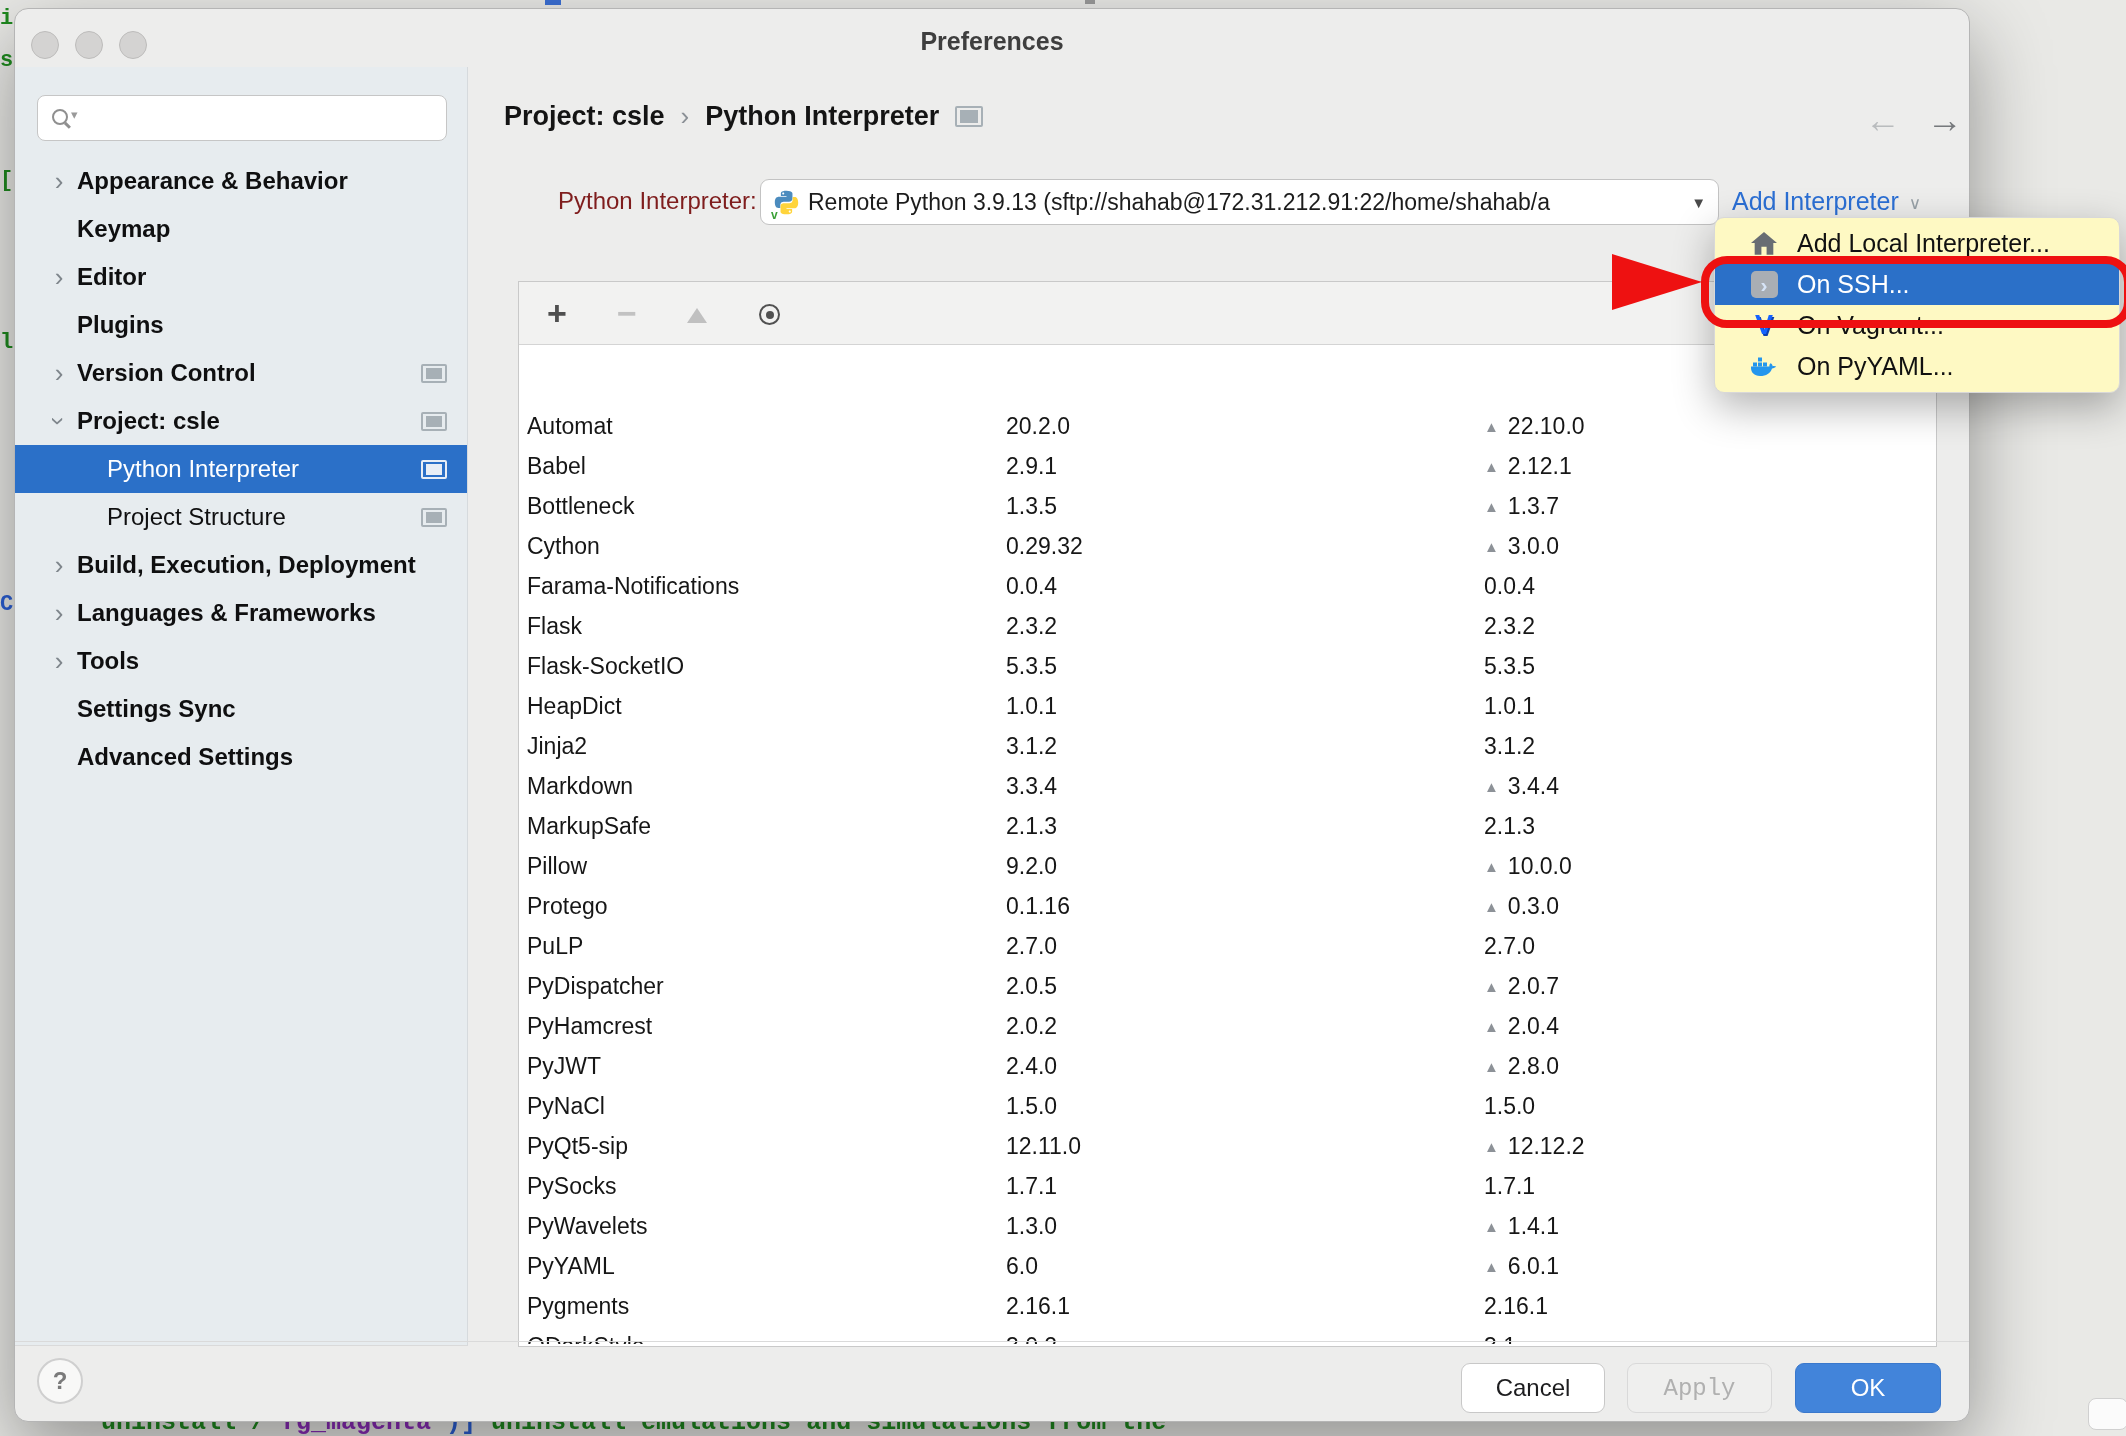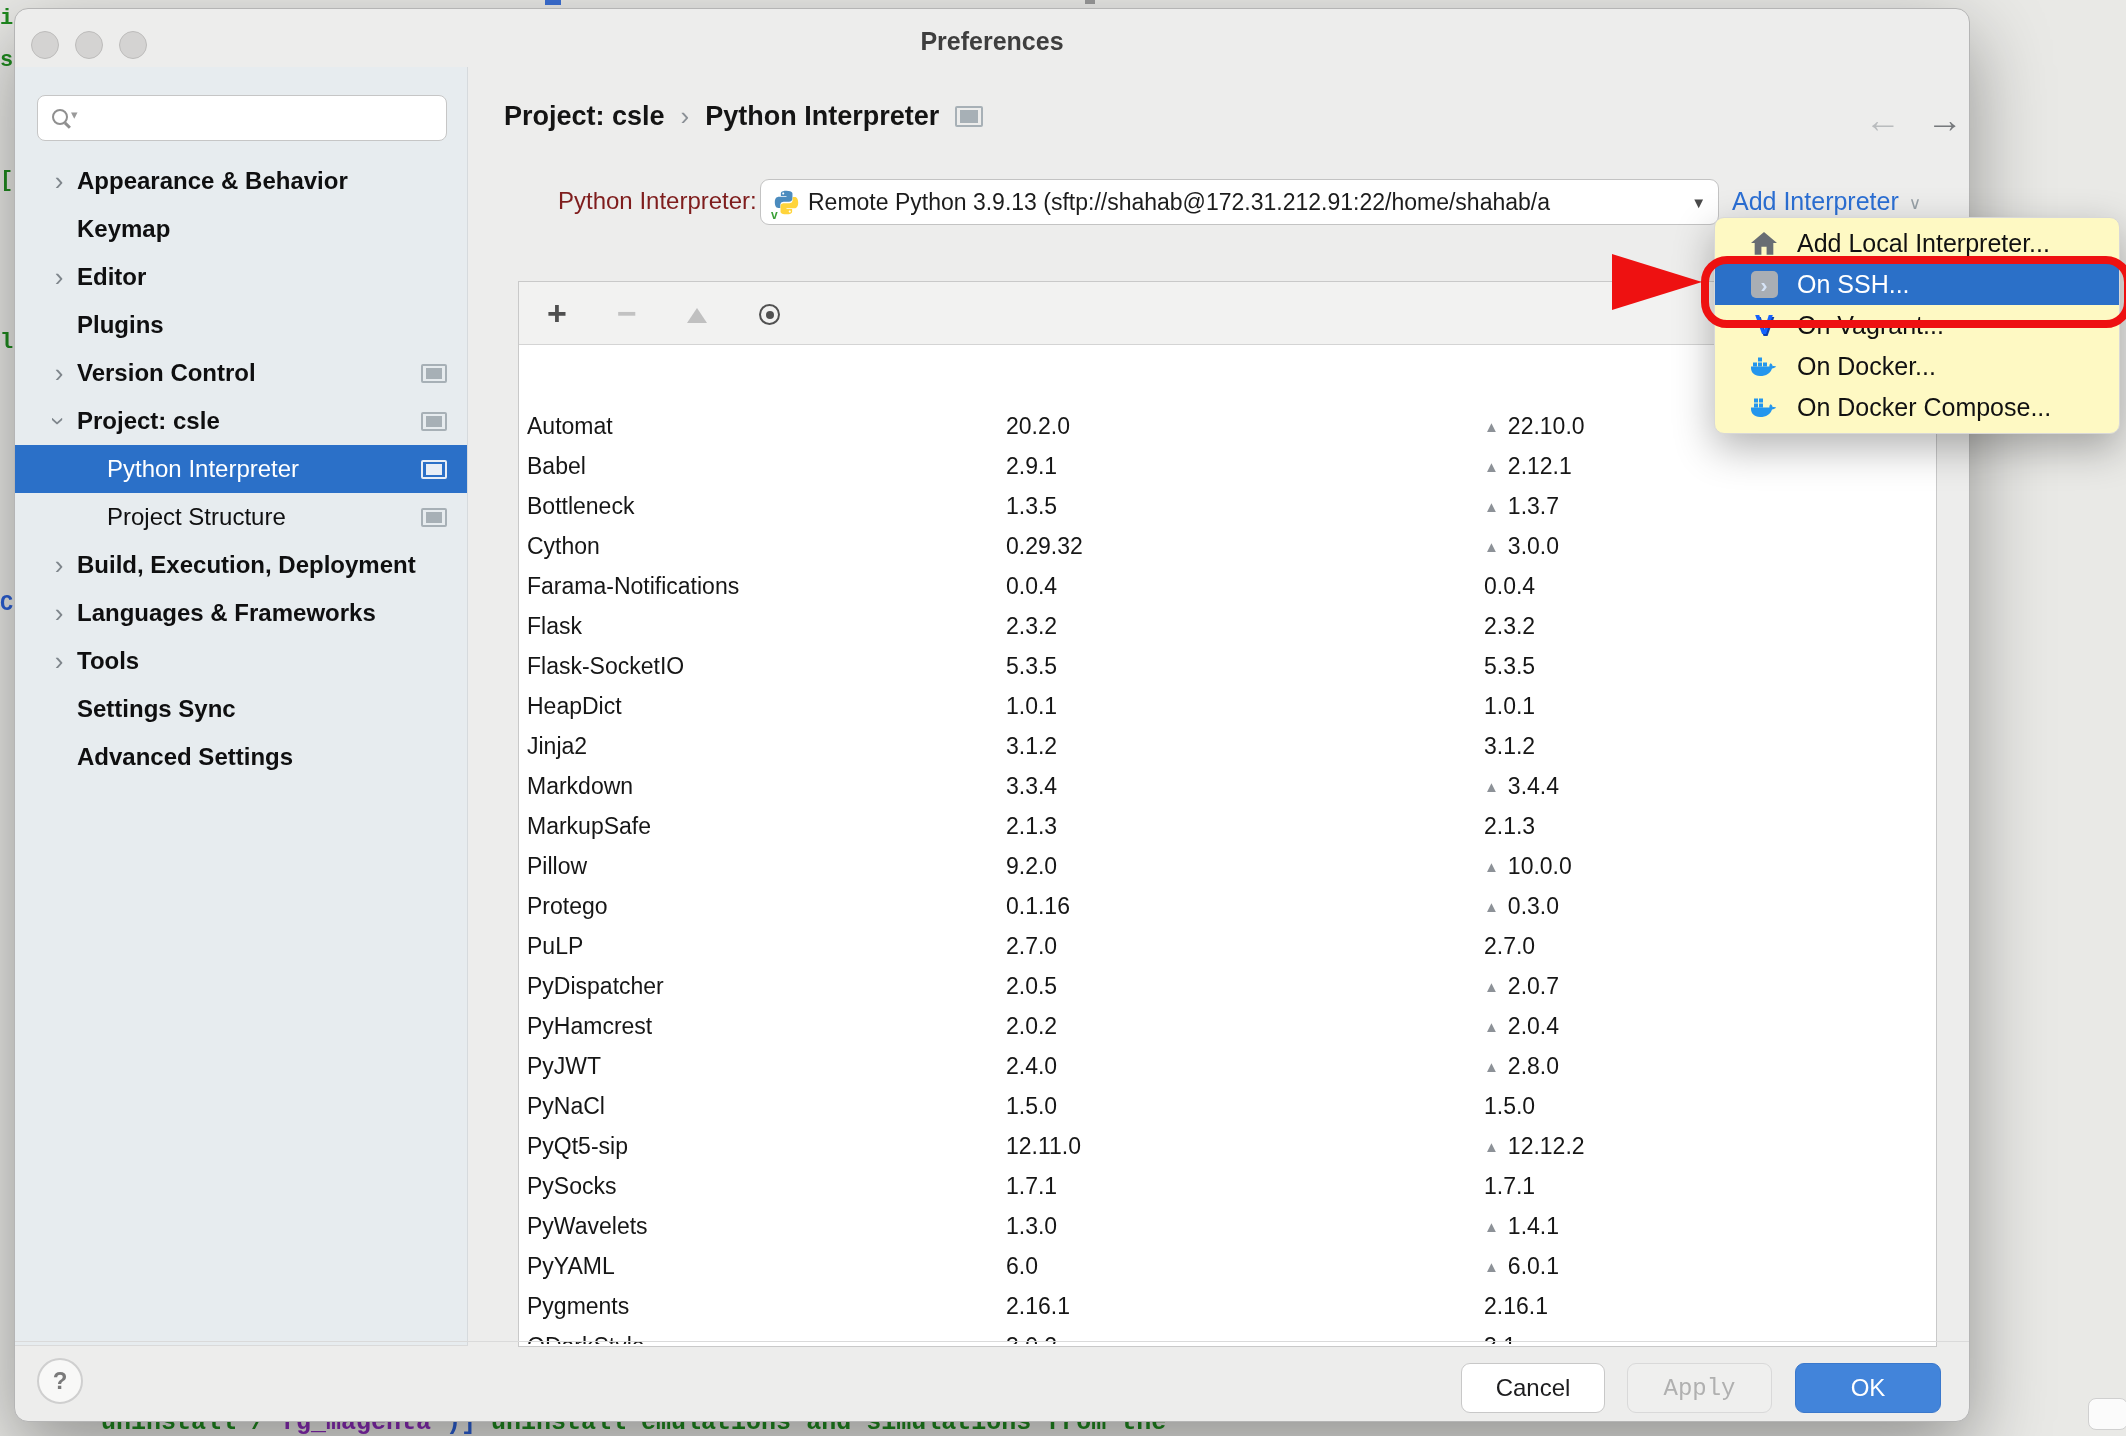--- a/index.html
+++ b/index.html
@@ -472,32 +472,19 @@
     <span class="micon">
       <svg width="28" height="24" viewBox="0 0 28 24" fill="#2496ED">
         <rect x="3" y="7.5" width="4" height="4"></rect>
             <rect x="8" y="7.5" width="4" height="4"></rect>
         <rect x="13" y="7.5" width="4" height="4"></rect>
             <rect x="8" y="2.5" width="4" height="4"></rect>
         <path d="M1 13c0 4.2 3.2 8 9 8 6.3 0 10.4-3 12-7.6 1.7 0 3.2-.6 4.2-1.8-1-.6-2.4-.8-3.6-.4-.1-1.3-.8-2.4-1.9-3-.9.7-1.5 1.9-1.3 3.2H1z"></path>
       </svg>
     </span>
 
-    <span>On Docker...</span>
-  </div>
-      <div class="menu-item">
-
-    <span class="micon">
-      <svg width="28" height="24" viewBox="0 0 28 24" fill="#2496ED">
-        <rect x="4" y="2.5" width="4" height="4"></rect>
-            <rect x="9" y="2.5" width="4" height="4"></rect>
-        <rect x="4" y="7.5" width="4" height="4"></rect>
-            <rect x="9" y="7.5" width="4" height="4"></rect>
-        <path d="M1 13c0 4.2 3.2 8 9 8 6.3 0 10.4-3 12-7.6 1.7 0 3.2-.6 4.2-1.8-1-.6-2.4-.8-3.6-.4-.1-1.3-.8-2.4-1.9-3-.9.7-1.5 1.9-1.3 3.2H1z"></path>
-      </svg>
-    </span>
-    <span>On Docker Compose...</span>
+    <span>On PyYAML...</span>
   </div>
     </div>
 
   <div id="red-rect" class="abs"></div>
   <div id="red-arrow" class="abs"></div>
 </div>
 
 </body></html>

